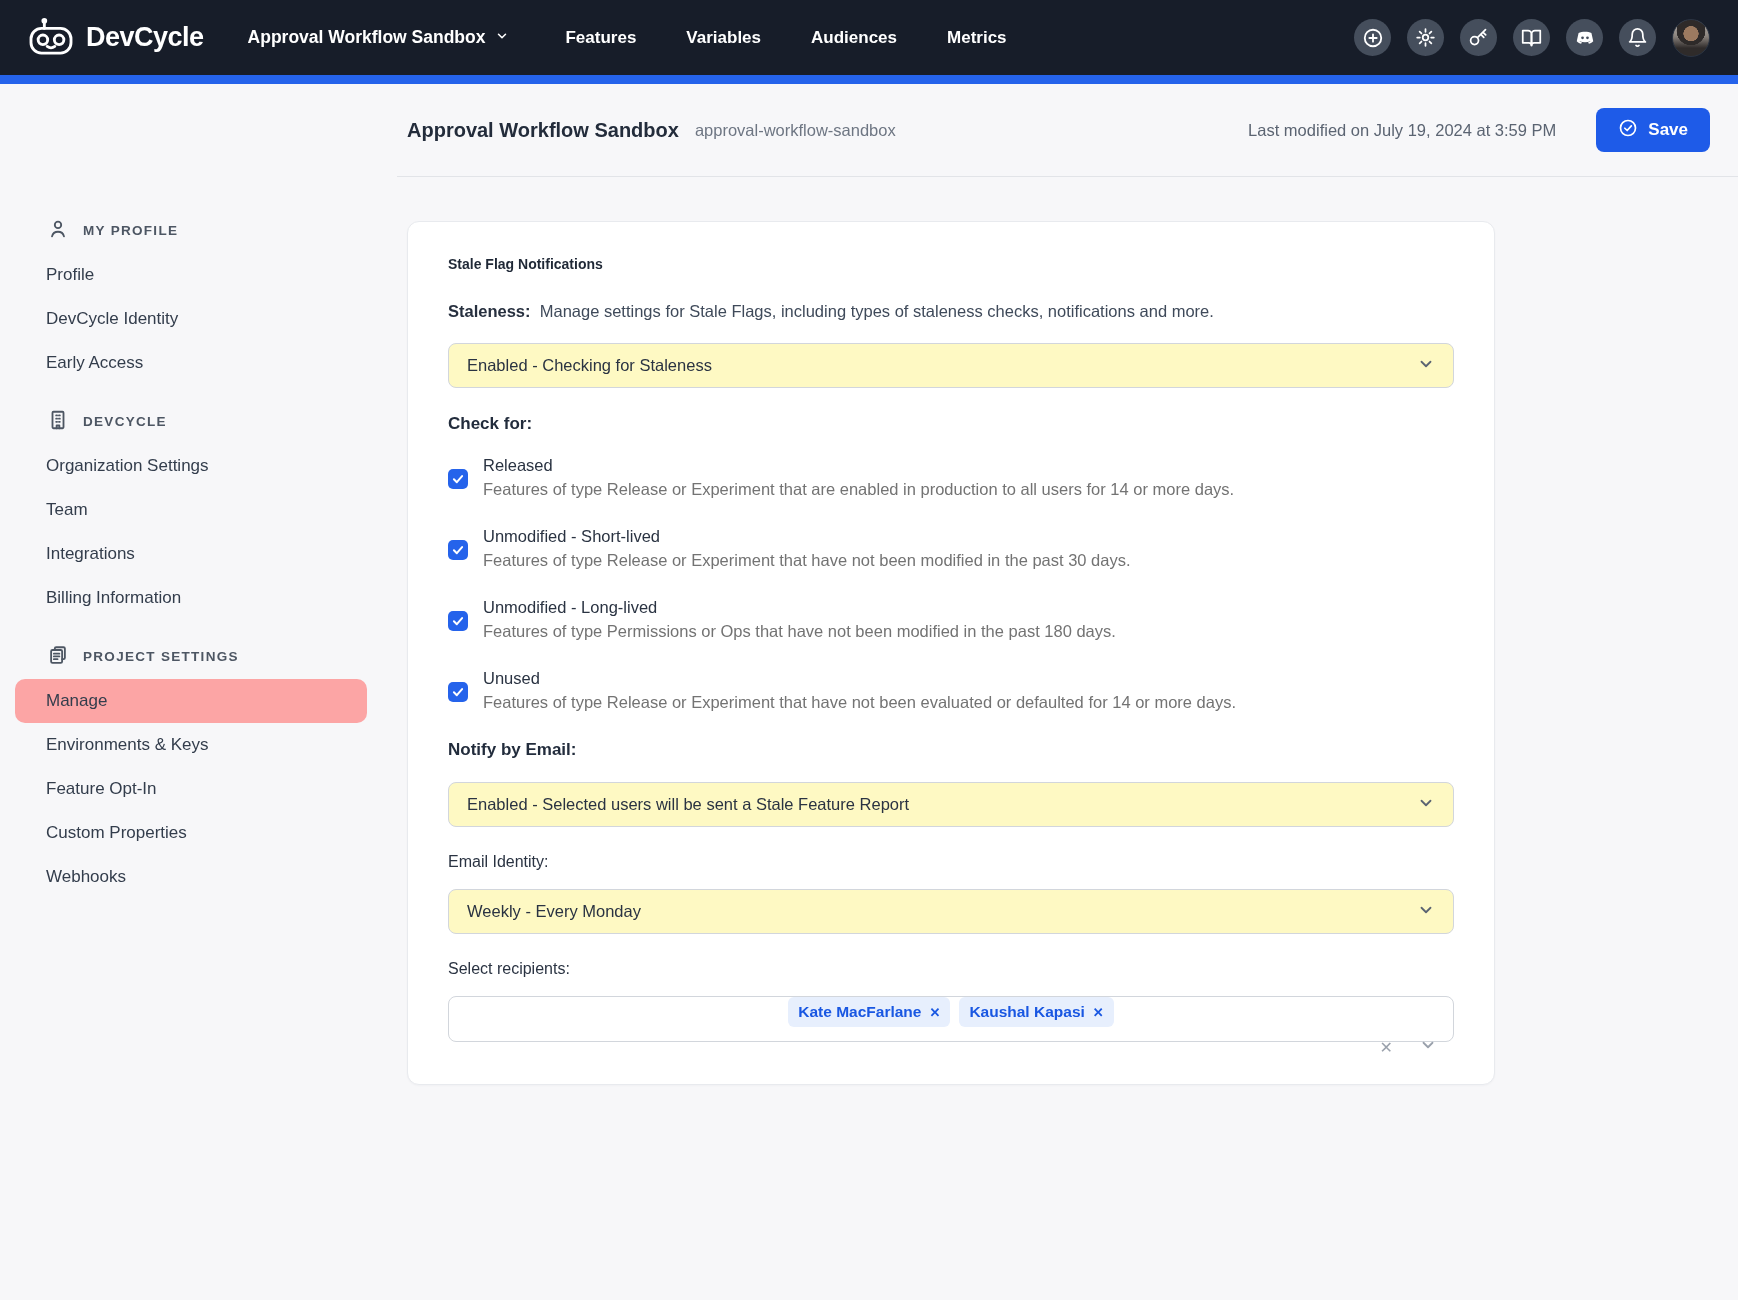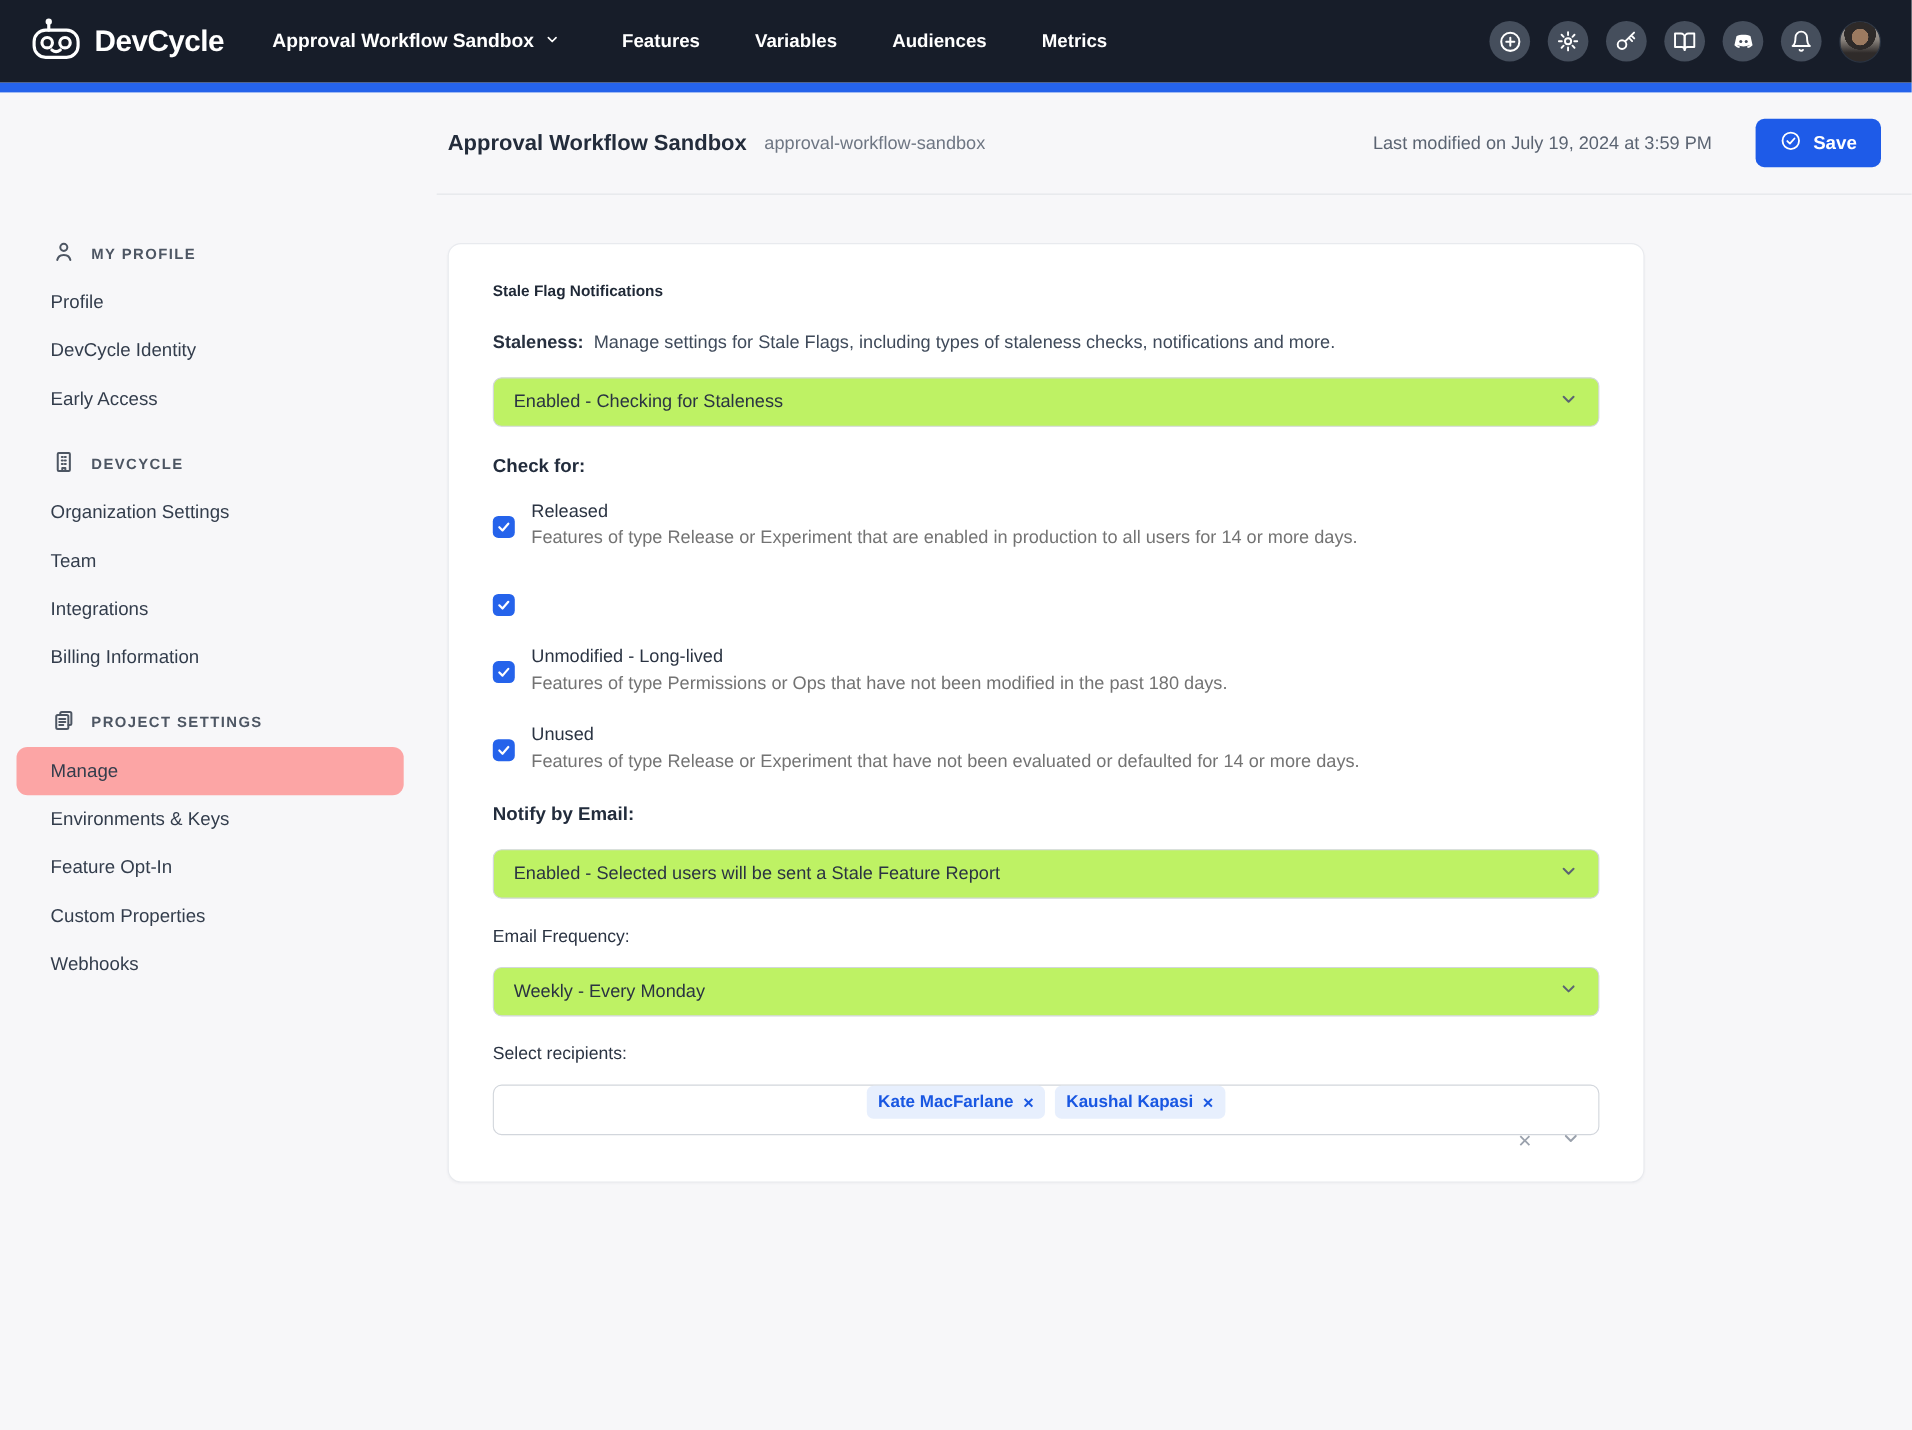--- a/index.html
+++ b/index.html
@@ -105,21 +105,21 @@
     box-shadow: 0 1px 2px rgba(20,30,50,0.03);
   }
   .card-title { font-size: 14px; font-weight: 700; color: #1f2836; margin-bottom: 30px; }
   .staleness-line { font-size: 16.5px; color: #3f4a5a; margin-bottom: 22px; }
   .staleness-line b { color: #27303f; }
 
   .select-box {
     height: 45px;
     border: 1px solid #d2d6dc;
     border-radius: 8px;
-    background: #bef264;
+    background: #fef9c3;
     display: flex; align-items: center;
     padding: 0 18px;
     font-size: 16.5px; color: #2a3342;
     cursor: pointer;
     margin-bottom: 26px;
   }
   .select-box .chev { margin-left: auto; }
 
   .group-label { font-size: 17px; font-weight: 700; color: #222c3c; margin: 4px 0 22px; }
   .field-label { font-size: 16px; color: #2a3342; margin: 6px 0 18px; }
@@ -367,20 +367,24 @@
               <div class="check-desc">Features of type Release or Experiment that are enabled in production to all users for 14 or more days.</div>
             </span>
           </div>
 
           <div class="check-row checked">
             <span class="checkbox">
               <svg width="14" height="14" viewBox="0 0 24 24" class="stroke-ic" style="color:#fff;stroke-width:3.4">
                 <polyline points="5 12.5 10 17.5 19 7"></polyline>
               </svg>
             </span>
+            <span>
+              <div class="check-label">Unmodified - Short-lived</div>
+              <div class="check-desc">Features of type Release or Experiment that have not been modified in the past 30 days.</div>
+            </span>
           </div>
 
           <div class="check-row checked">
             <span class="checkbox">
               <svg width="14" height="14" viewBox="0 0 24 24" class="stroke-ic" style="color:#fff;stroke-width:3.4">
                 <polyline points="5 12.5 10 17.5 19 7"></polyline>
               </svg>
             </span>
             <span>
               <div class="check-label">Unmodified - Long-lived</div>
@@ -405,21 +409,21 @@
 
       <div class="select-box">
         <span>Enabled - Selected users will be sent a Stale Feature Report</span>
         <span class="chev">
           <svg width="18" height="18" viewBox="0 0 24 24" class="stroke-ic" style="color:#5b6472;stroke-width:2.4">
               <polyline points="6 9 12 15 18 9"></polyline>
             </svg>
         </span>
       </div>
 
-      <div class="field-label">Email Frequency:</div>
+      <div class="field-label">Email Identity:</div>
 
       <div class="select-box">
         <span>Weekly - Every Monday</span>
         <span class="chev">
           <svg width="18" height="18" viewBox="0 0 24 24" class="stroke-ic" style="color:#5b6472;stroke-width:2.4">
               <polyline points="6 9 12 15 18 9"></polyline>
             </svg>
         </span>
       </div>
 

